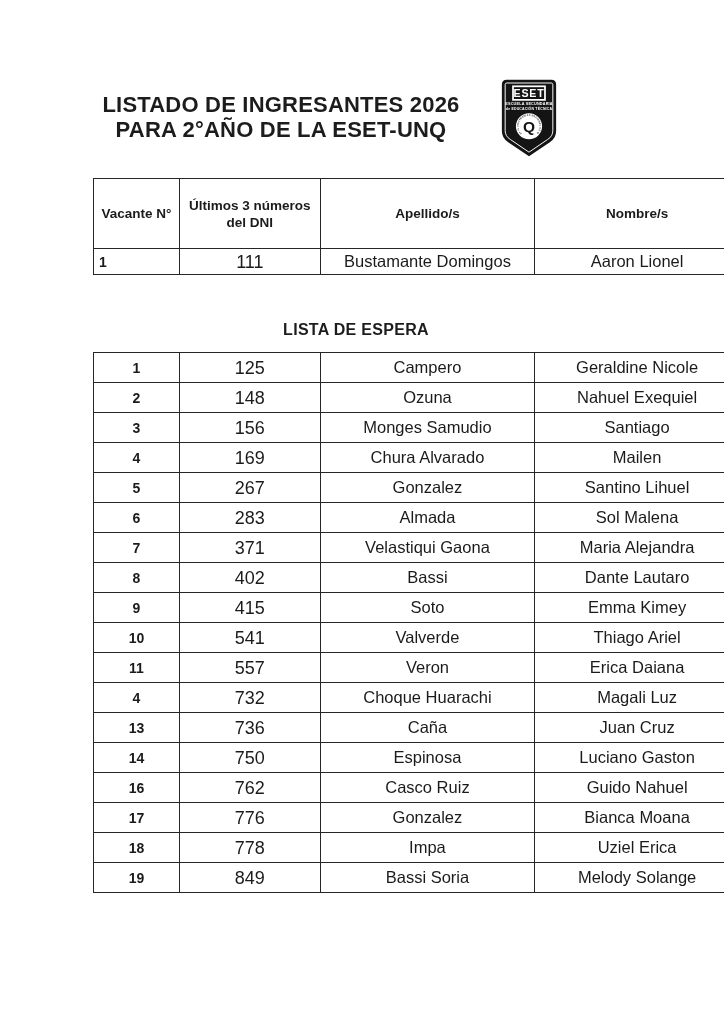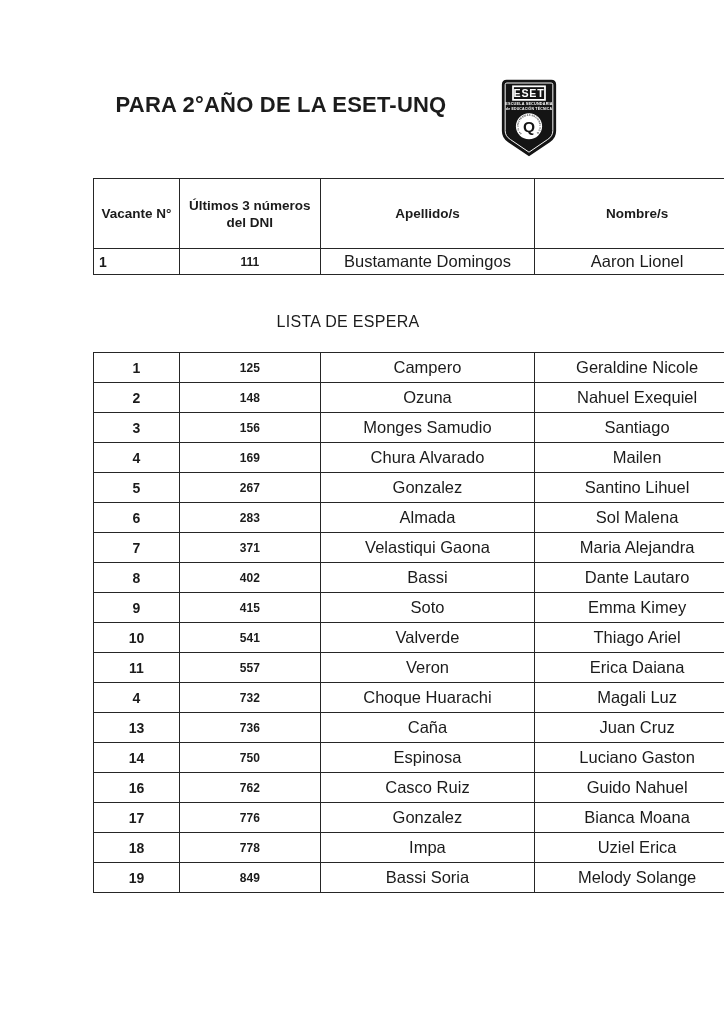--- a/index.html
+++ b/index.html
@@ -65,53 +65,54 @@
   .tbl td {
     font-size: 16.5px;
     text-align: center;
     vertical-align: middle;
     line-height: 1;
     padding: 0 4px;
     white-space: nowrap;
     color: #1b1b1b;
   }
   td.c-num { font-size: 14px; font-weight: 700; }
-  td.c-dni { font-size: 12px; font-weight: 700; }
+  td.c-dni { font-size: 18px; font-weight: 400; }
 
   .vacantes { top: 178px; }
   .vacantes thead tr { height: 70px; }
   .vacantes tbody tr { height: 26px; }
   .vacantes td.c-num { text-align: left; padding-left: 5px; }
 
   .waitlist-heading {
     position: absolute;
     left: 0;
     top: 313px;
     width: 696px;
-    margin: 0;
+    margin: 8px;
     text-align: center;
     font-size: 16px;
-    font-weight: 400;
+    font-weight: 700;
     letter-spacing: 0.3px;
     color: #1c1c1c;
   }
   .espera { top: 352px; }
   .espera tbody tr { height: 30px; }
 
   col.c1 { width: 13.3%; }
   col.c2 { width: 21.8%; }
   col.c3 { width: 33.2%; }
   col.c4 { width: 31.7%; }
 </style>
 </head>
 <body>
 
 <div class="page">
 
   <h1 class="doc-title">
+    <span class="t-line">LISTADO DE INGRESANTES 2026</span>
     <span class="t-line">PARA 2°AÑO DE LA ESET-UNQ</span>
   </h1>
 
   <svg class="logo" viewBox="0 0 64 84" xmlns="http://www.w3.org/2000/svg">
     <path d="M32 82 L10.5 67.5 Q4 63.5 4 56 L4 8 Q4 3 9 3 L55 3 Q60 3 60 8 L60 56 Q60 63.5 53.5 67.5 Z" fill="#141414"></path>
     <path d="M32 77.8 L12.8 64.7 Q7.4 61.3 7.4 55.6 L7.4 8.1 Q7.4 6.4 9.1 6.4 L54.9 6.4 Q56.6 6.4 56.6 8.1 L56.6 55.6 Q56.6 61.3 51.2 64.7 Z" fill="none" stroke="#ffffff" stroke-width="1"></path>
     <rect x="15.5" y="9.8" width="33" height="14" fill="none" stroke="#ffffff" stroke-width="1.8"></rect>
     <text x="32" y="20.8" text-anchor="middle" font-size="11" font-weight="bold" fill="#ffffff" letter-spacing="0.8">ESET</text>
     <text x="32" y="29.6" text-anchor="middle" font-size="3.9" font-weight="bold" fill="#ffffff" letter-spacing="0.2">ESCUELA SECUNDARIA</text>
     <text x="32" y="34.4" text-anchor="middle" font-size="3.6" font-weight="bold" fill="#ffffff" letter-spacing="0.2">de EDUCACIÓN TÉCNICA</text>

